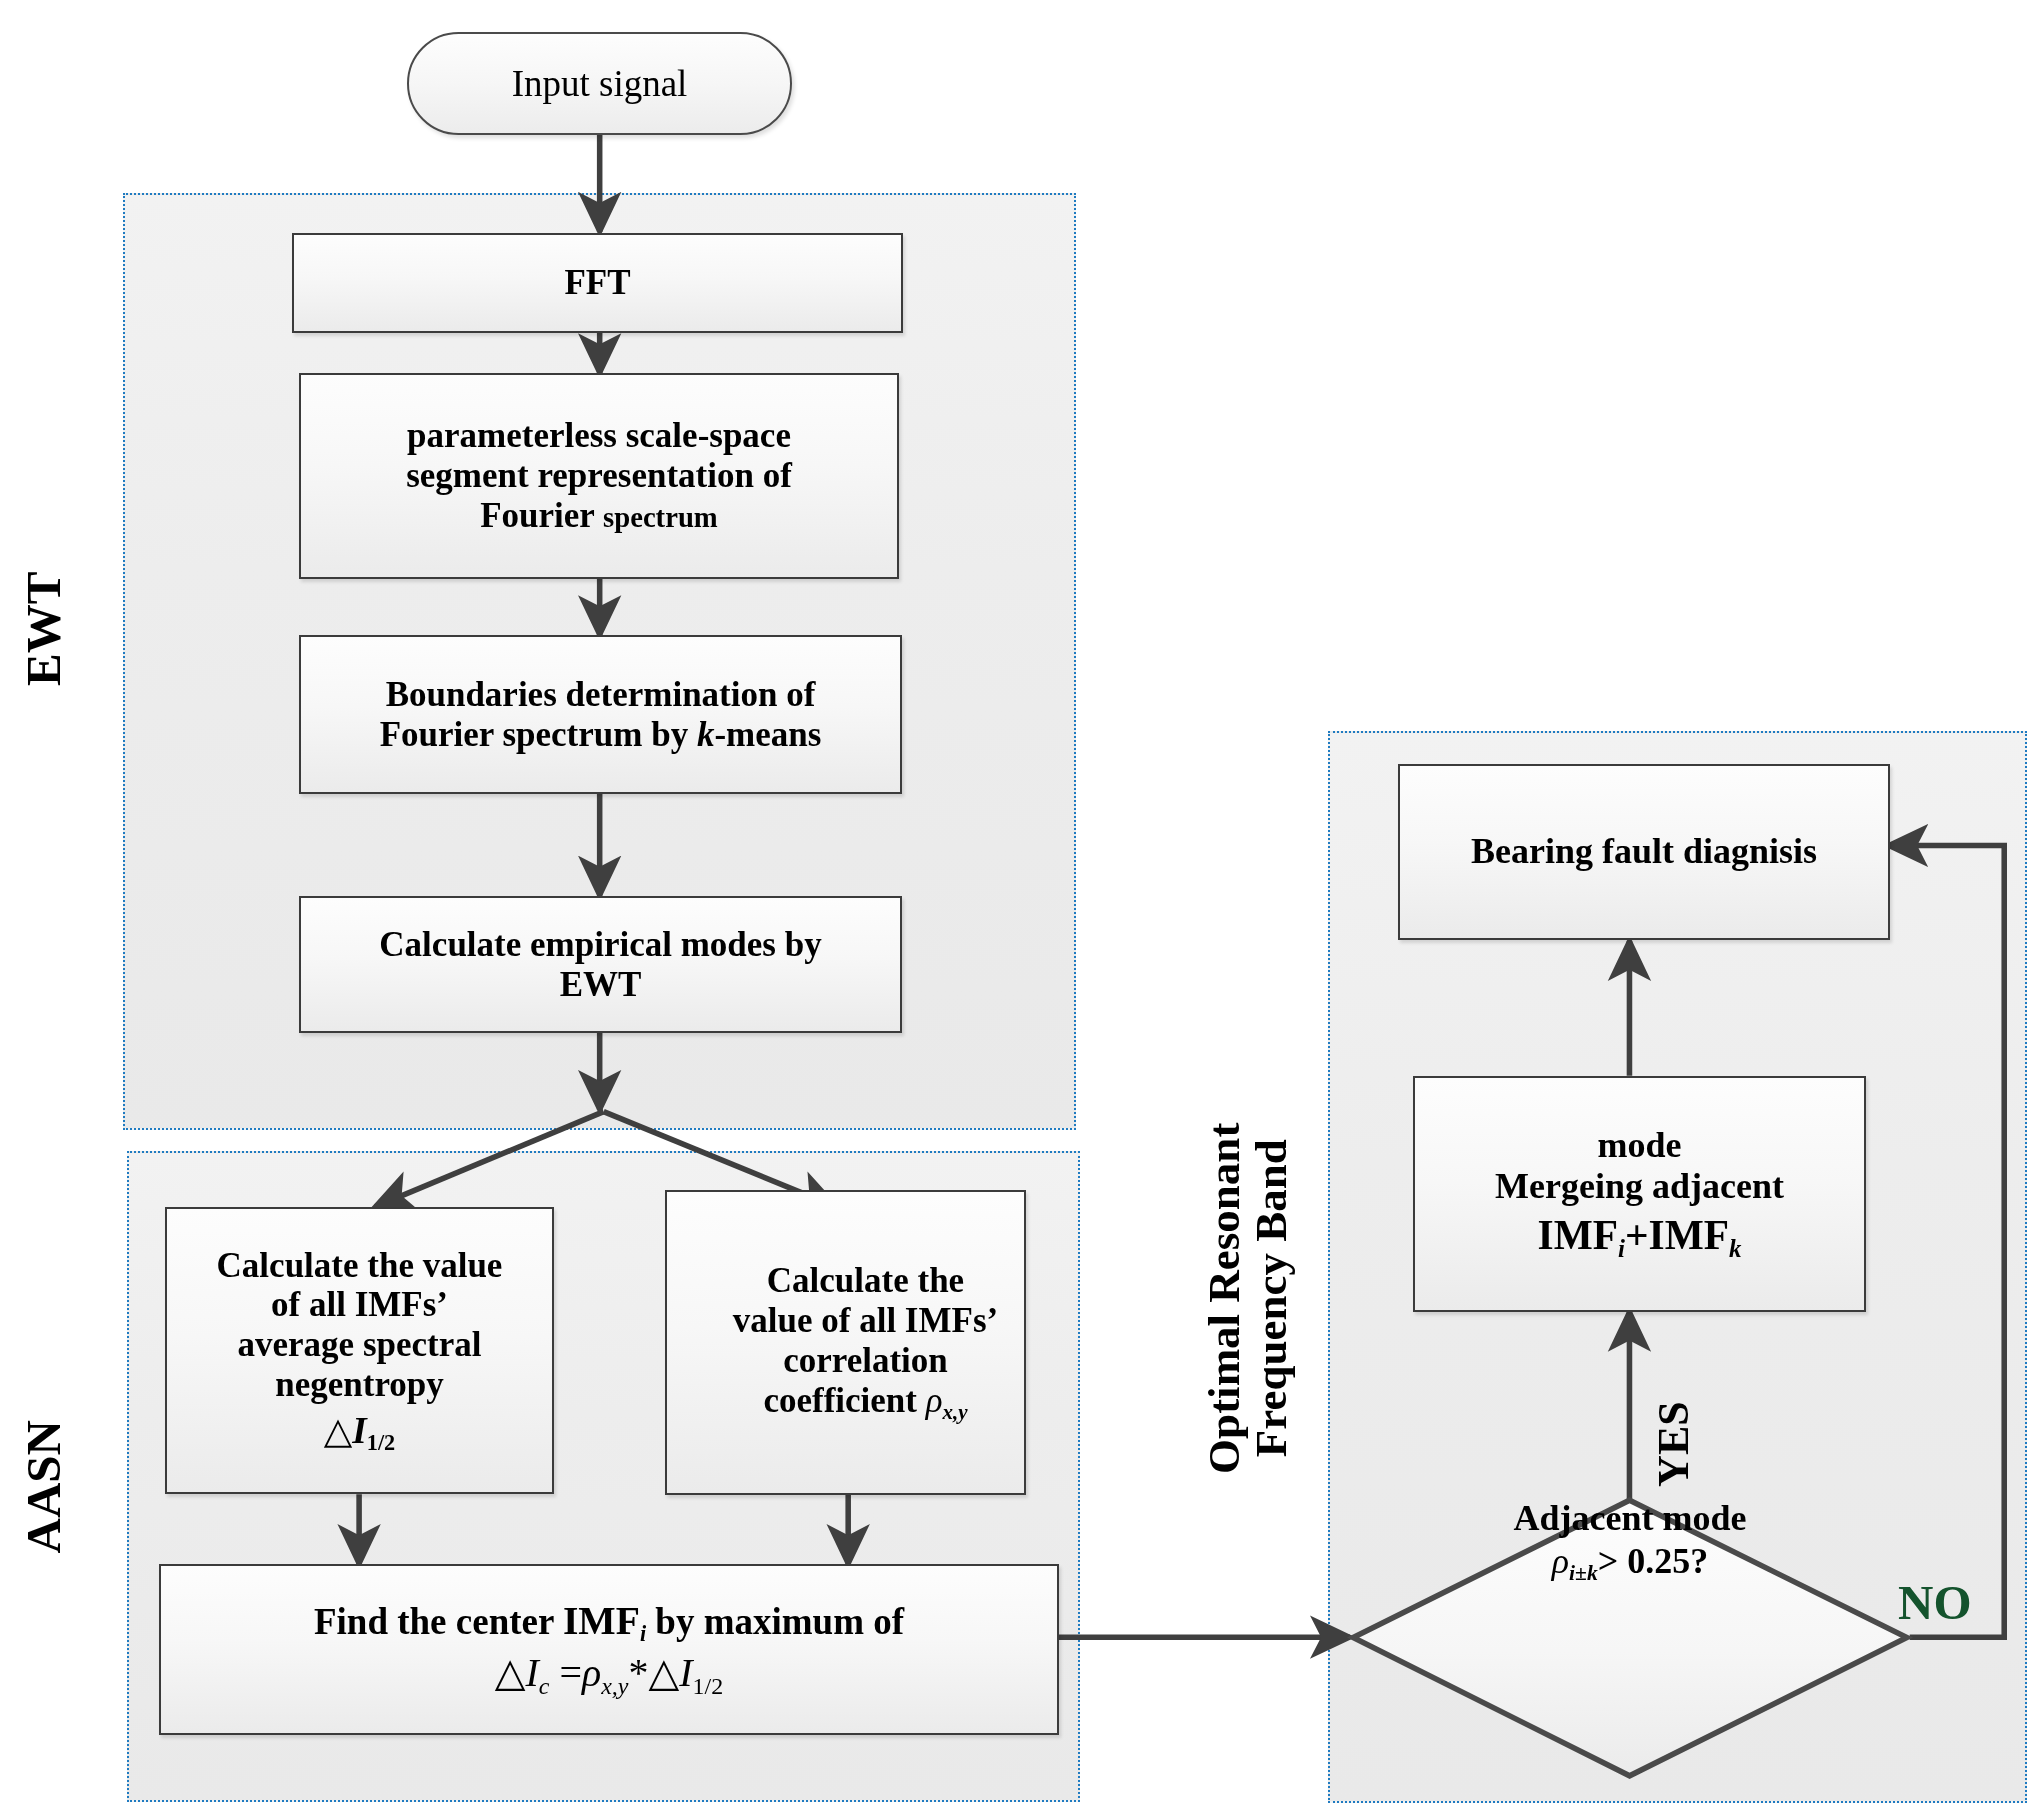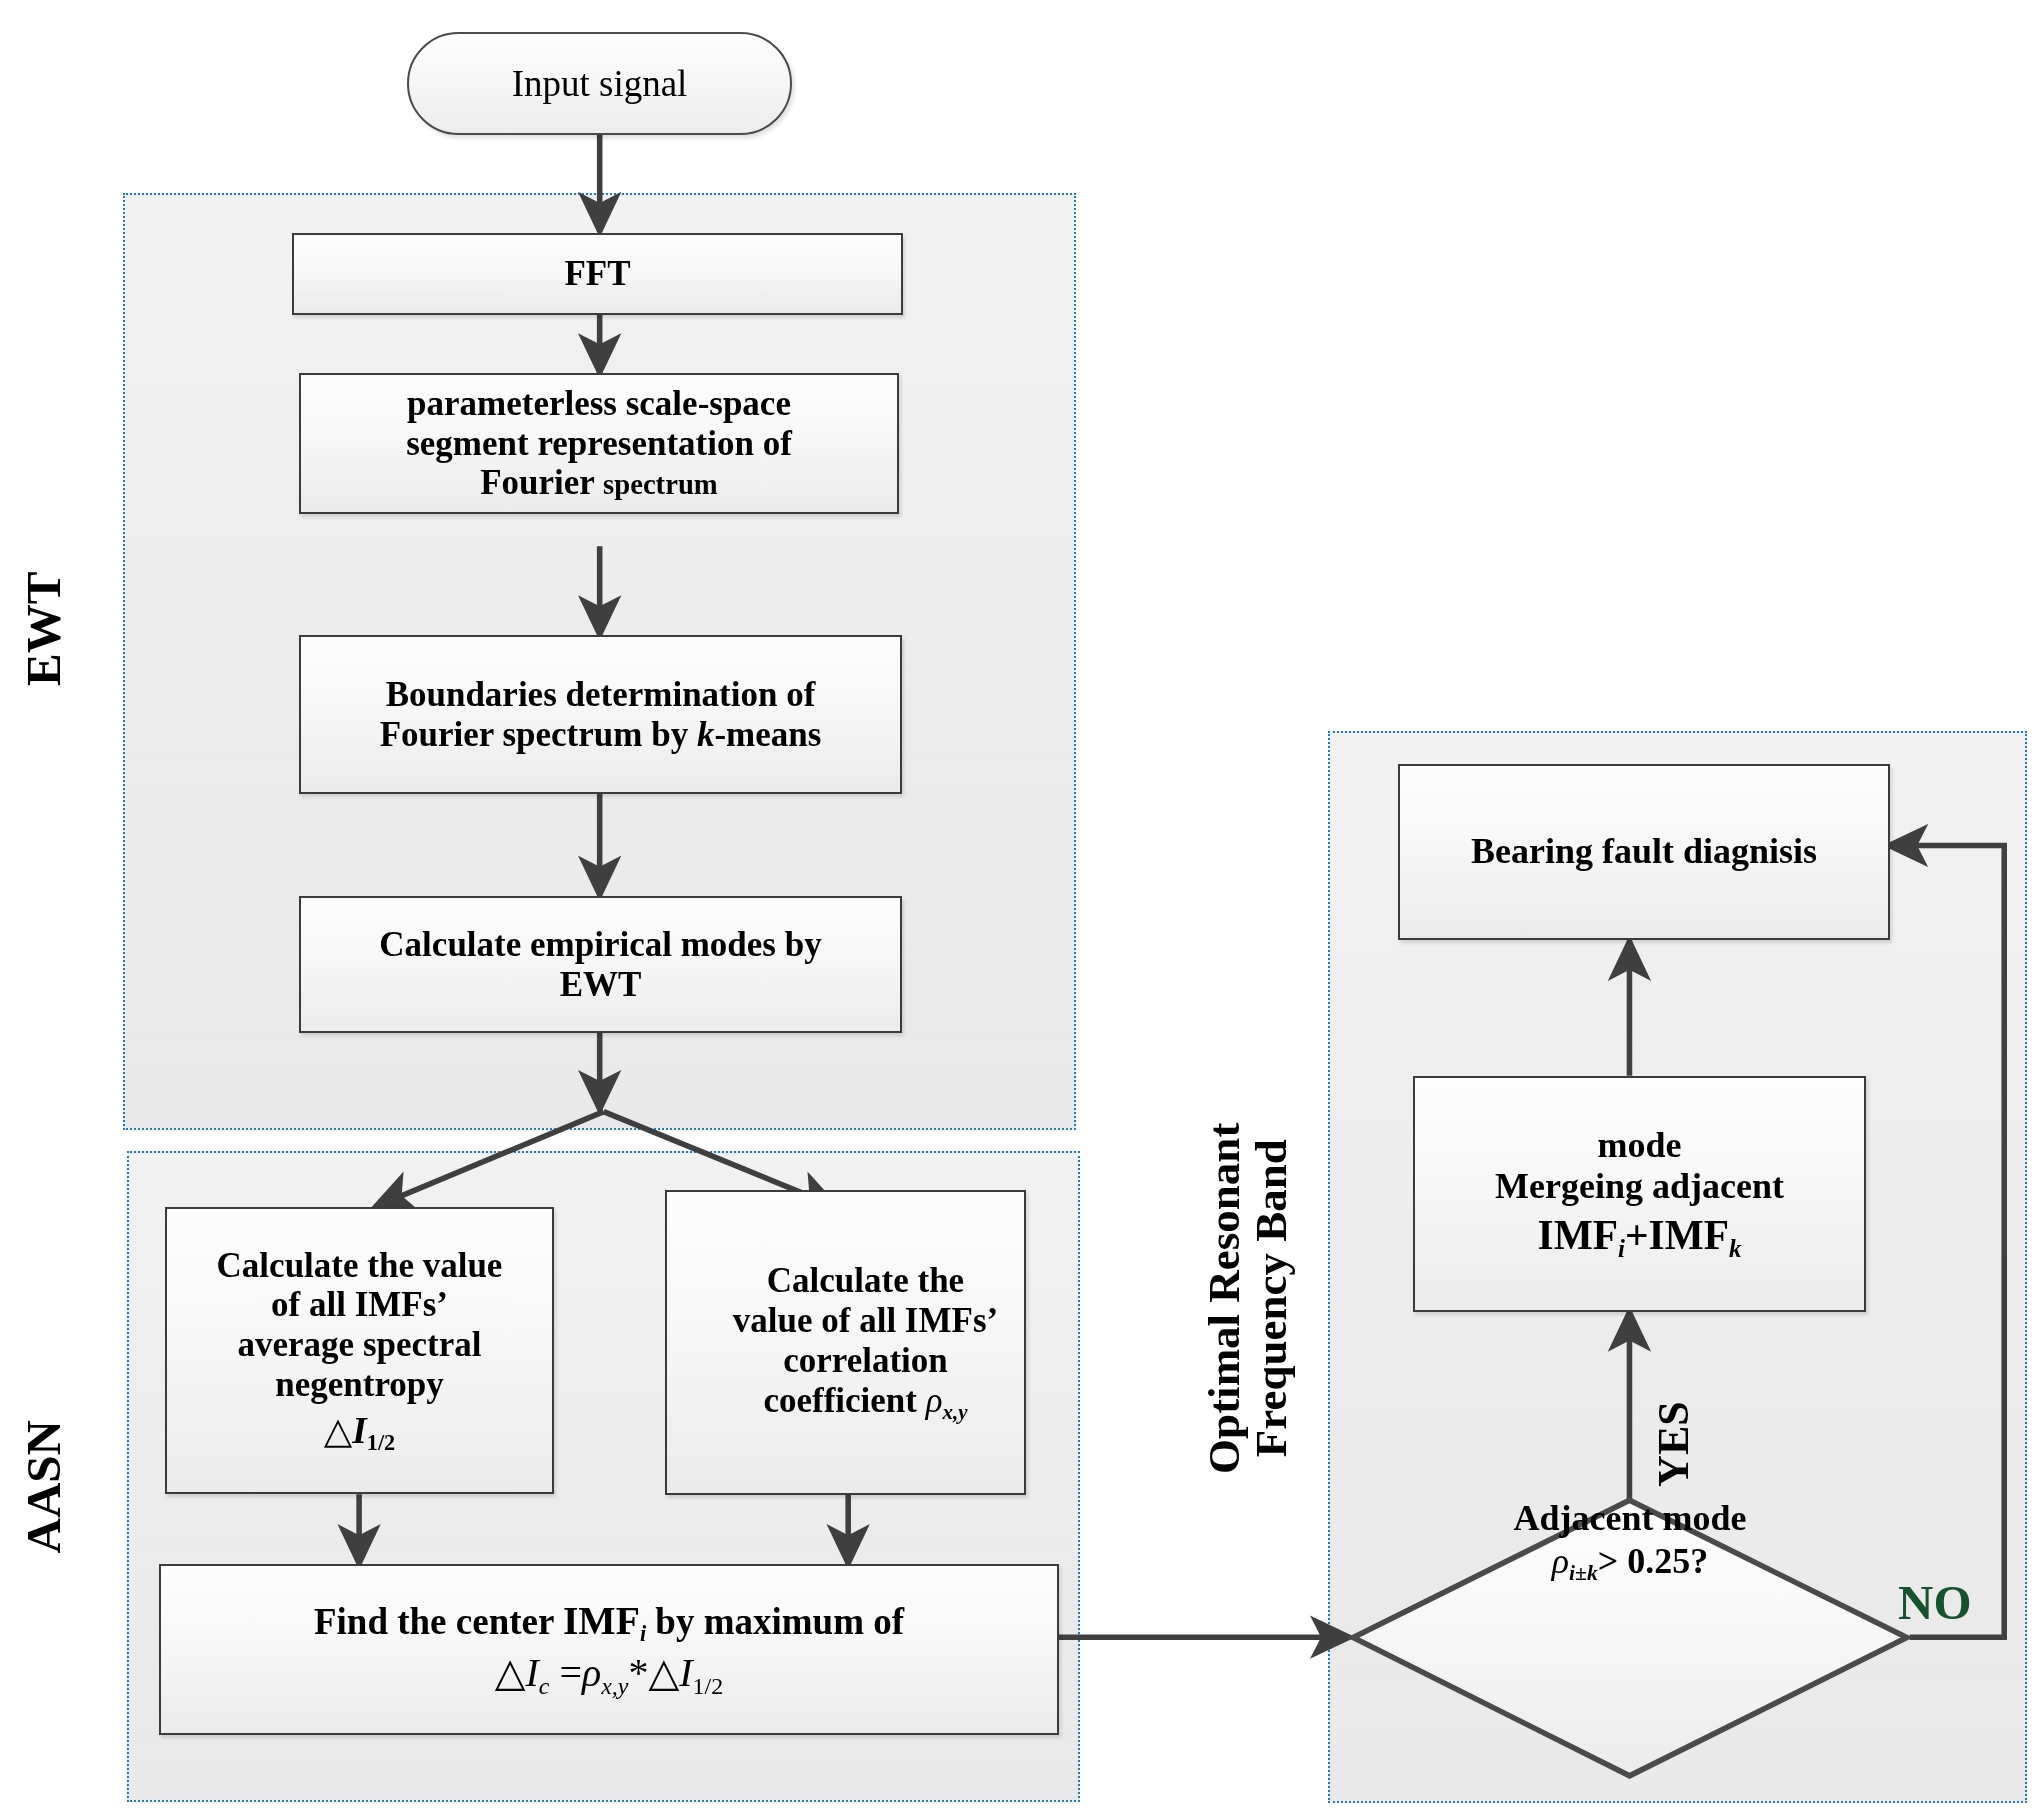--- a/index.html
+++ b/index.html
@@ -120,25 +120,25 @@
 
   <div class="vlabel" style="left:962px;top:1251px;width:572px;font-size:45px;">
     <div>Optimal Resonant</div>
     <div>Frequency Band</div>
   </div>
 
   <div class="terminator" style="left:407px;top:32px;width:385px;height:103px;font-size:37px;">
     <span>Input signal</span>
   </div>
 
-  <div class="node" style="left:292px;top:233px;width:611px;height:82px;font-size:35px;">
+  <div class="node" style="left:292px;top:233px;width:611px;height:100px;font-size:35px;">
     <span class="inner">FFT</span>
   </div>
 
-  <div class="node" style="left:299px;top:373px;width:600px;height:141px;font-size:35px;">
+  <div class="node" style="left:299px;top:373px;width:600px;height:206px;font-size:35px;">
     <div class="inner">
       <div>parameterless scale-space</div>
       <div>segment representation of</div>
       <div>
         <span>Fourier</span>
         <span style="font-size:0.82em;">spectrum</span>
       </div>
     </div>
   </div>
 

